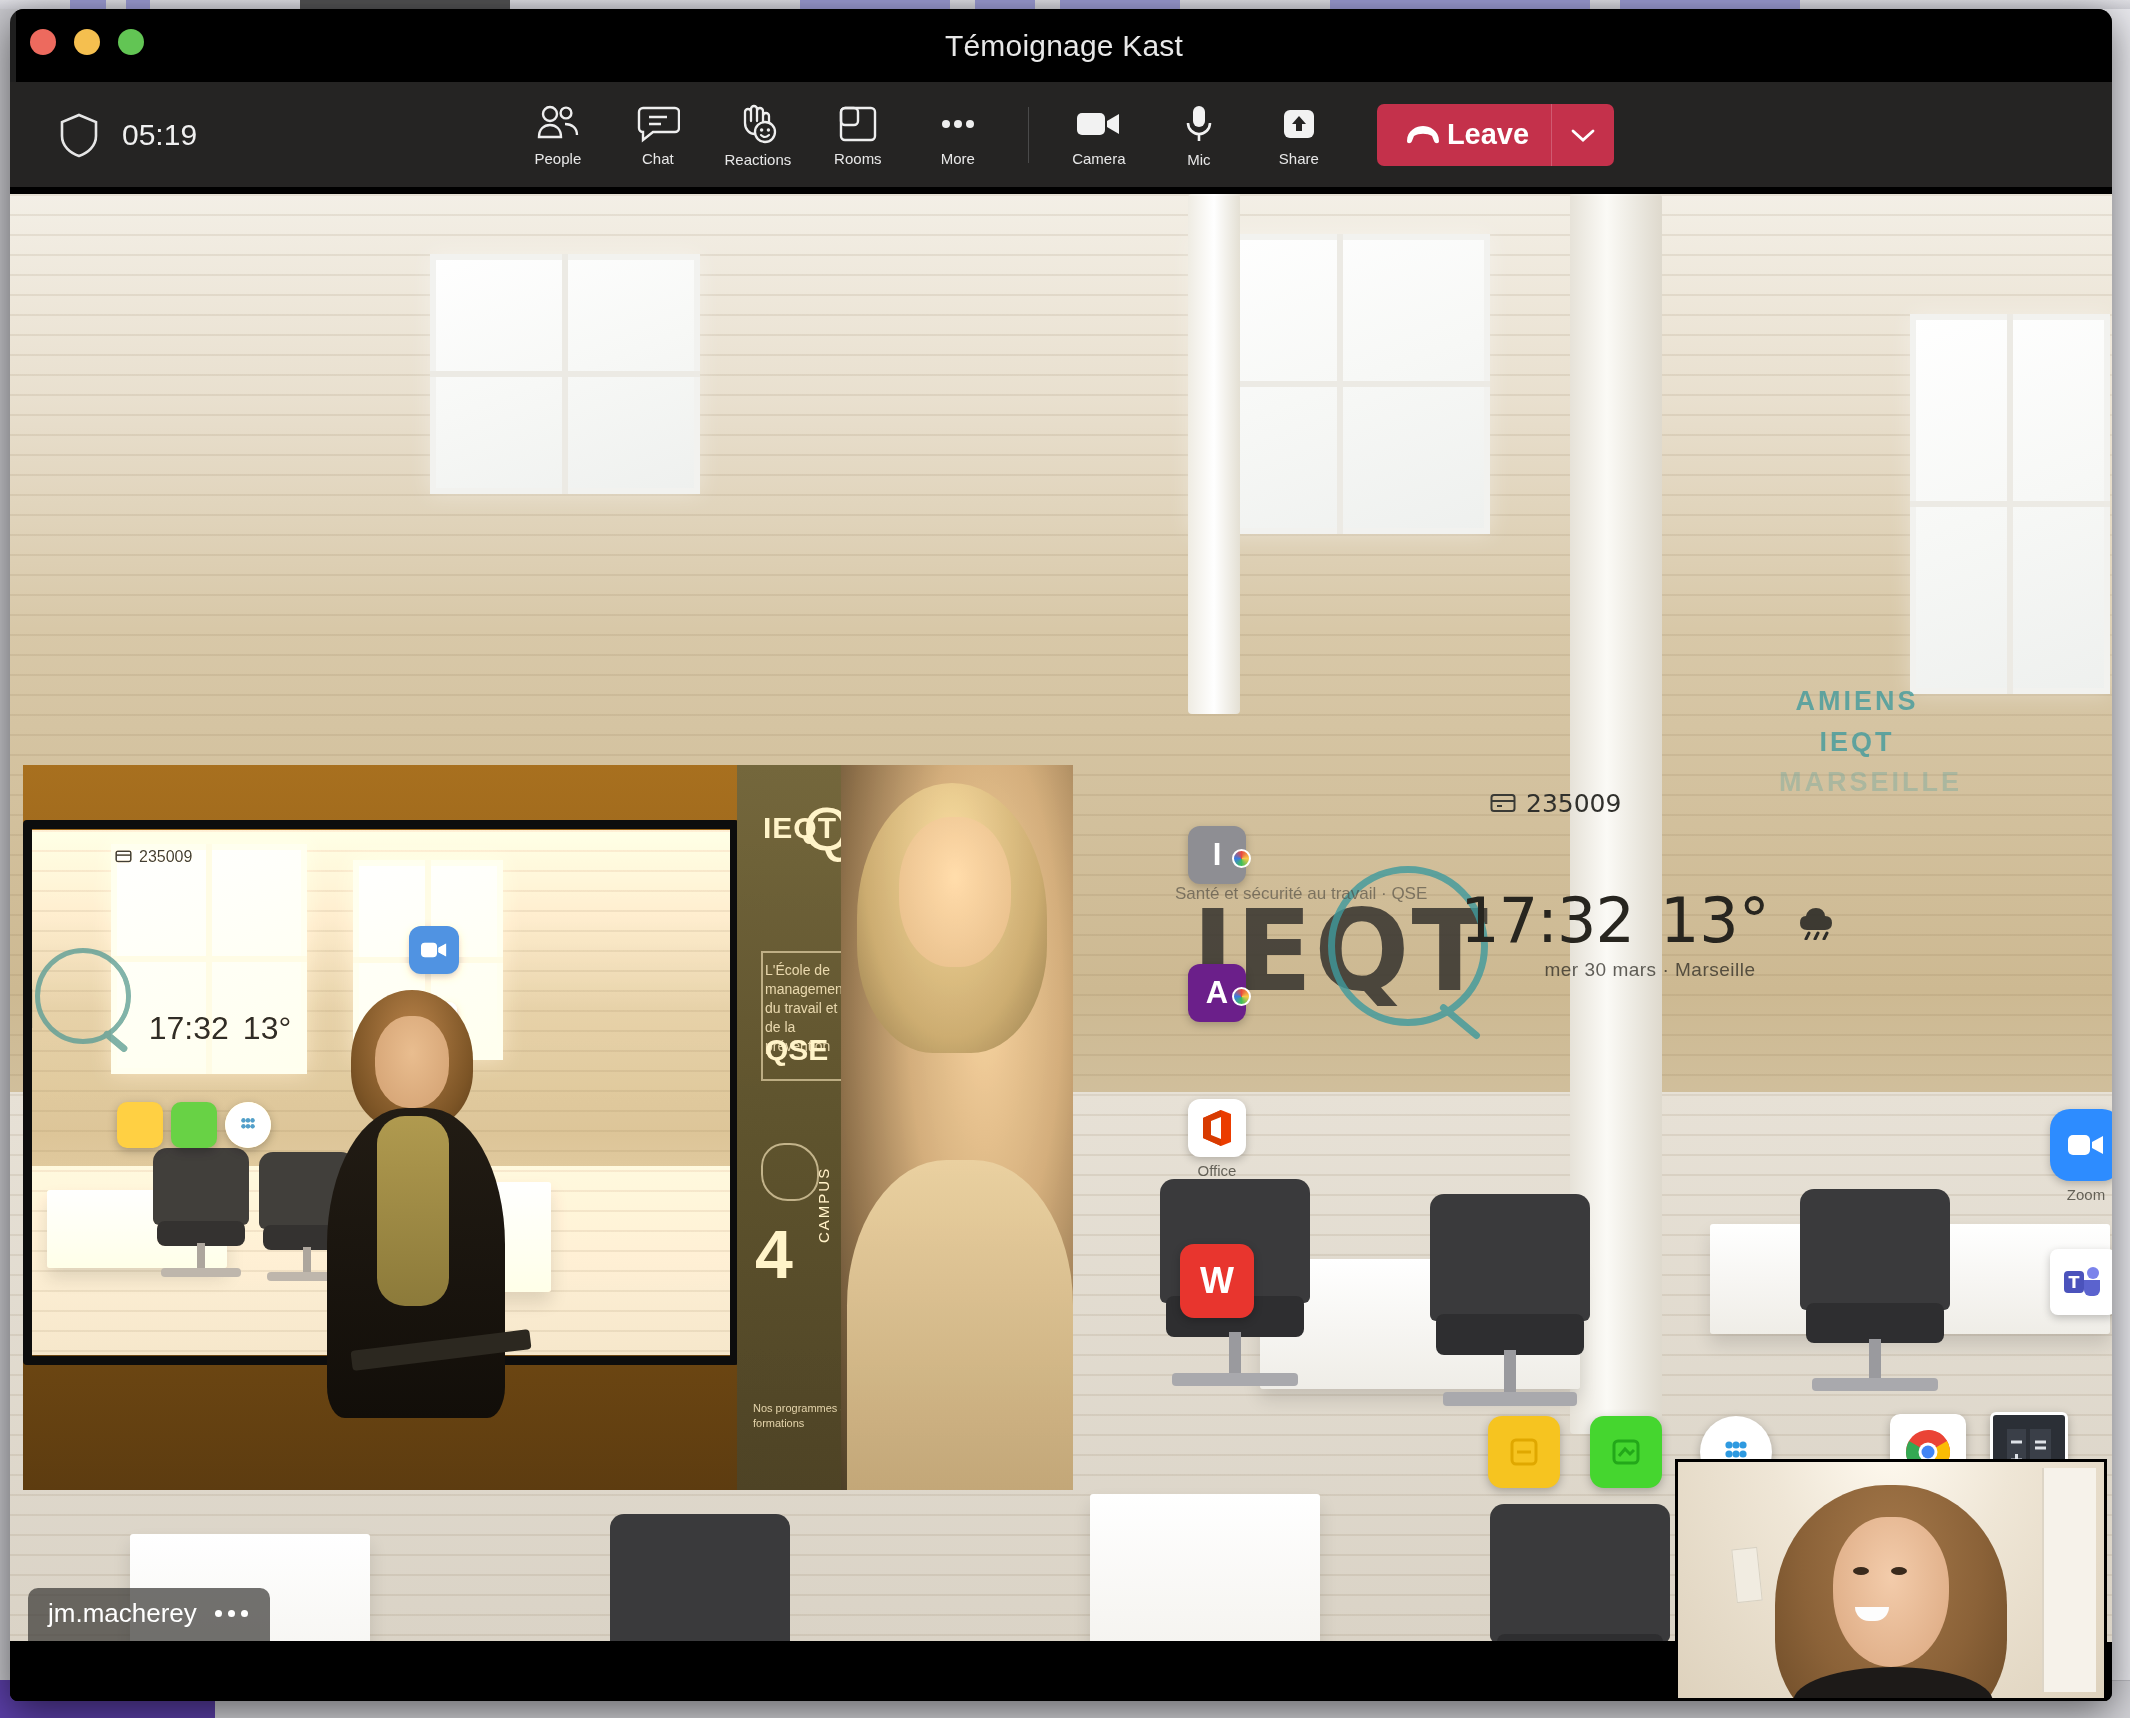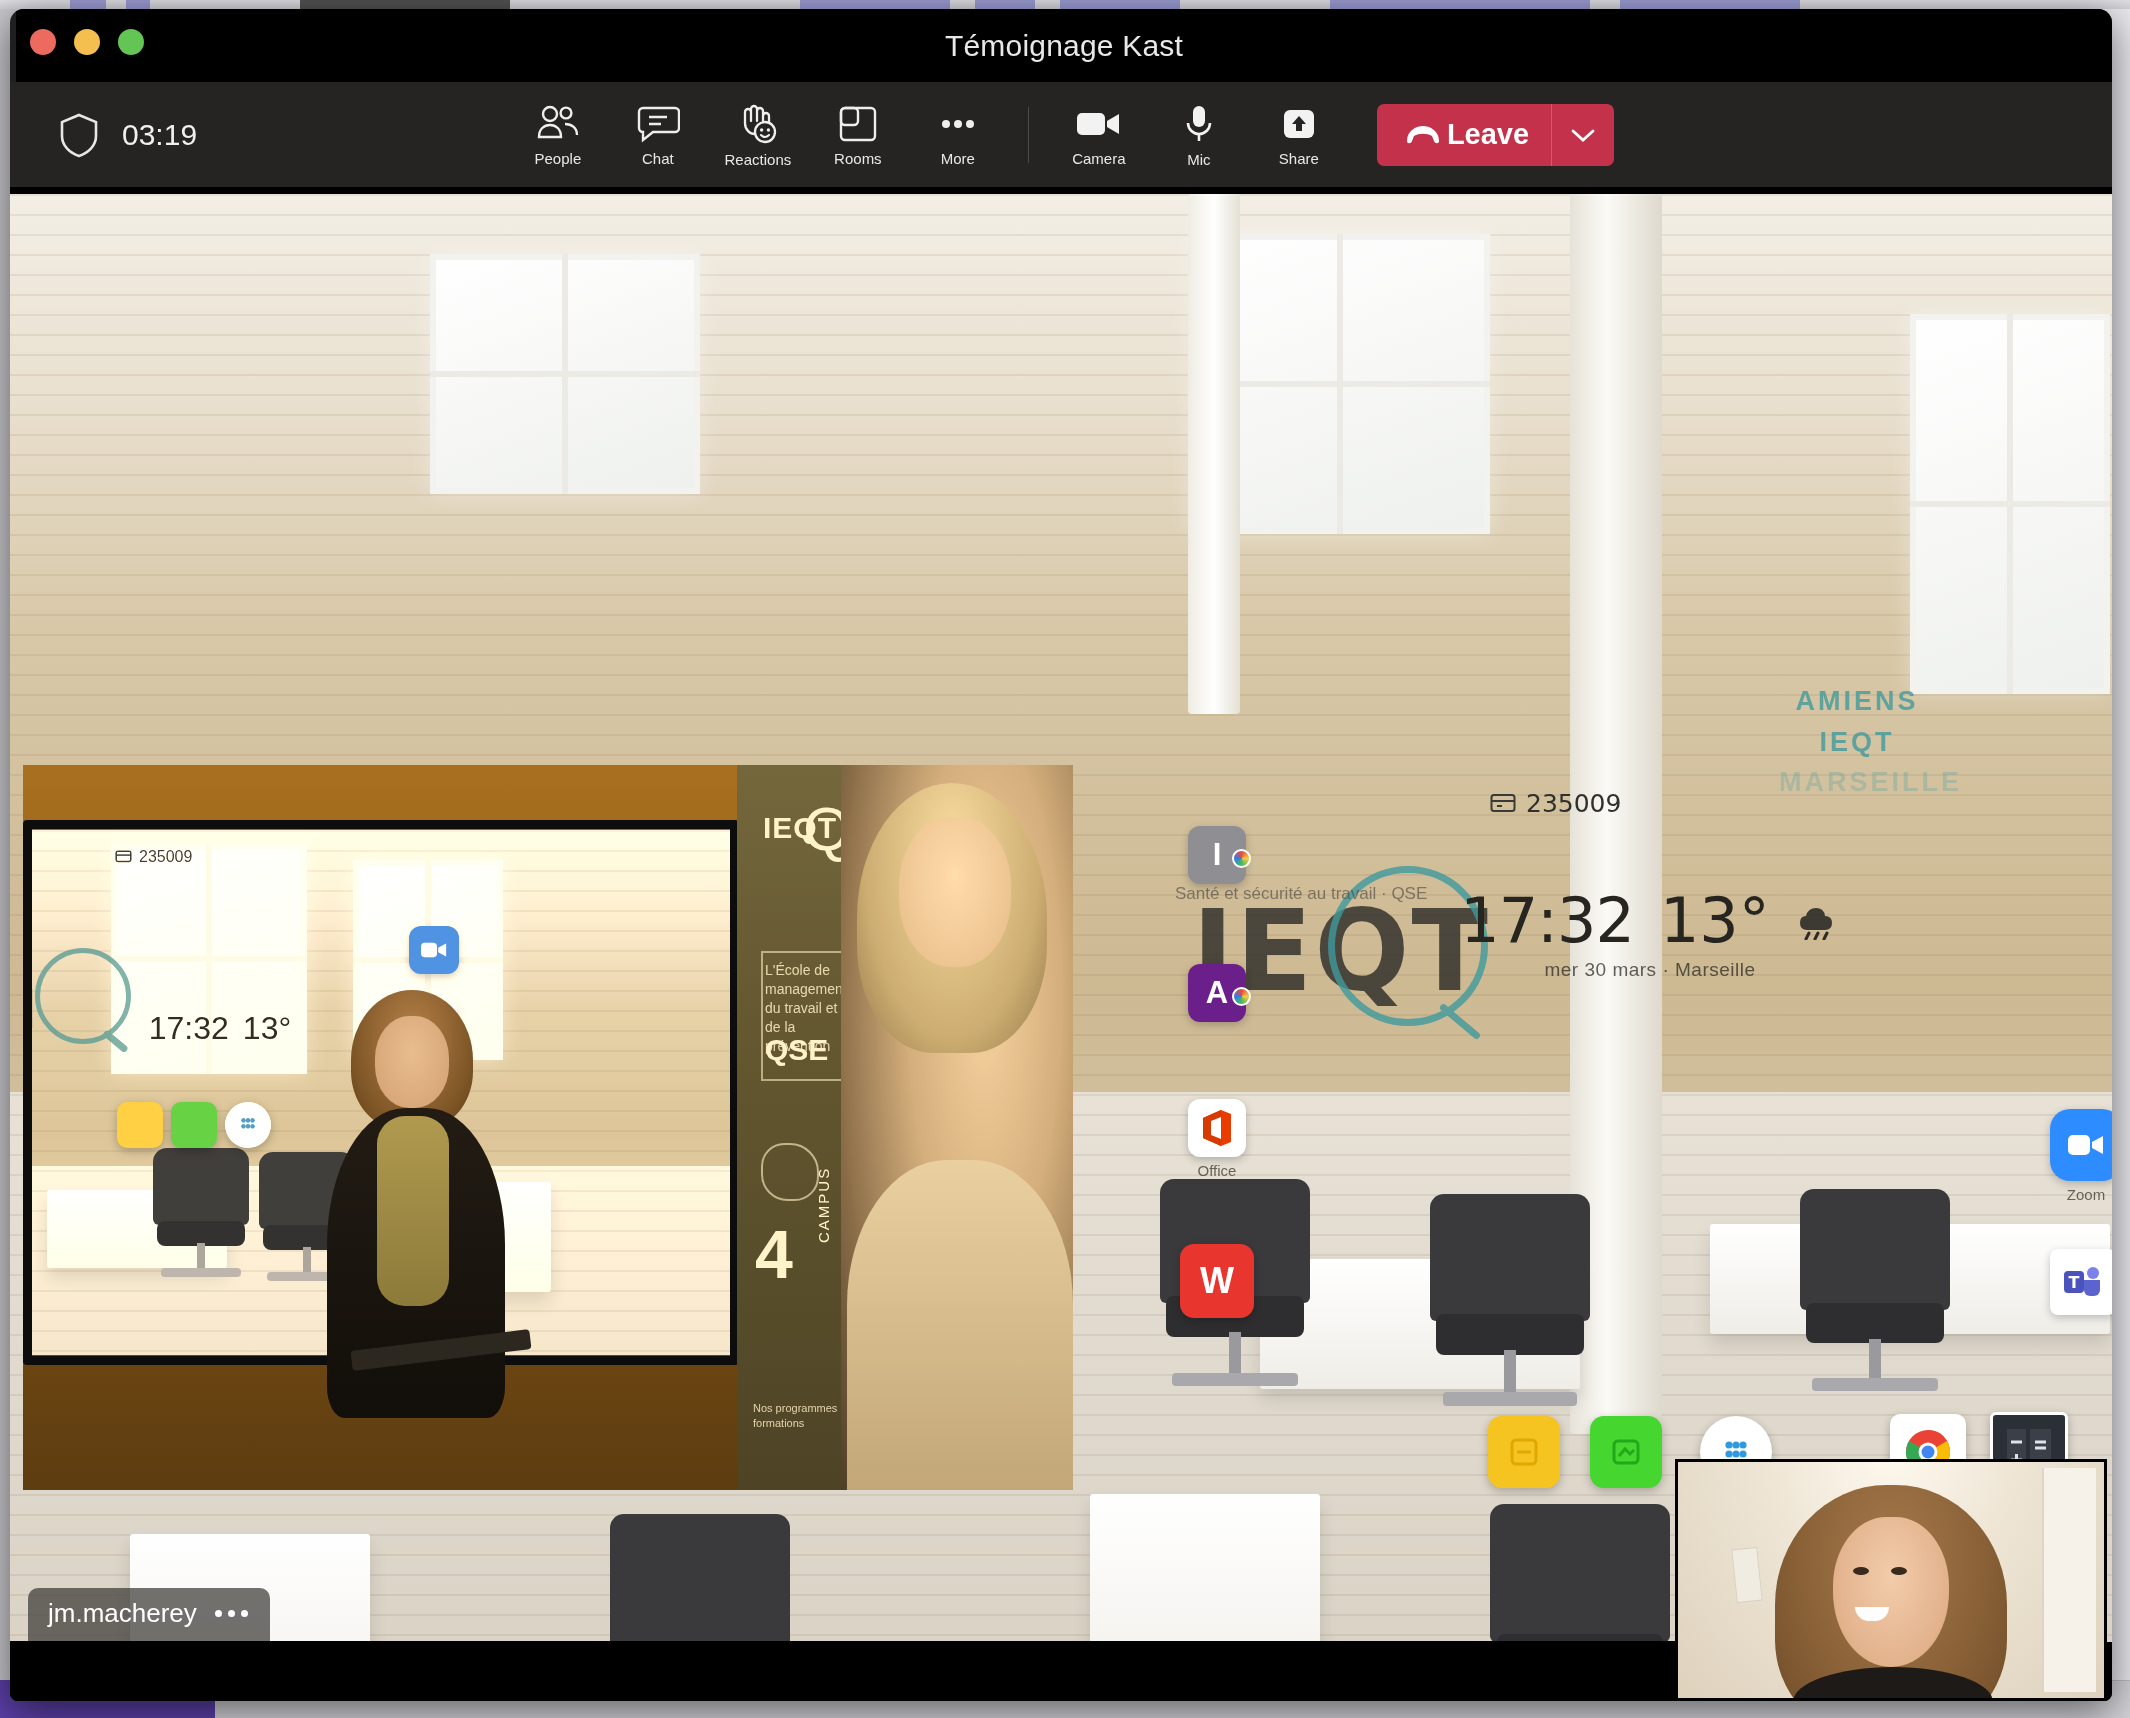--- a/index.html
+++ b/index.html
@@ -222,21 +222,21 @@
   </div>
 
   <div id="toolbar">
 
     <div id="shield-group">
       <span>
         <svg width="42" height="46" viewBox="0 0 42 46">
             <path d="M21 3 L38 10 V24 C38 34 30 41 21 44 C12 41 4 34 4 24 V10 Z" fill="none" stroke="#e6e6e6" stroke-width="2.6"></path>
           </svg>
       </span>
-      <span class="timer">03:19</span>
+      <span class="timer">05:19</span>
     </div>
 
     <div id="tool-center">
 
       <div class="tbtn">
         <span>
           <svg width="46" height="40" viewBox="0 0 46 40">
             <circle cx="15" cy="10" r="7" fill="none" stroke="#eee" stroke-width="2.4"></circle>
             <path d="M4 33 C4 25 9 21 15 21 C21 21 26 25 26 33 Z" fill="none" stroke="#eee" stroke-width="2.4"></path>
             <circle cx="31" cy="9" r="5.4" fill="none" stroke="#eee" stroke-width="2.4"></circle>

